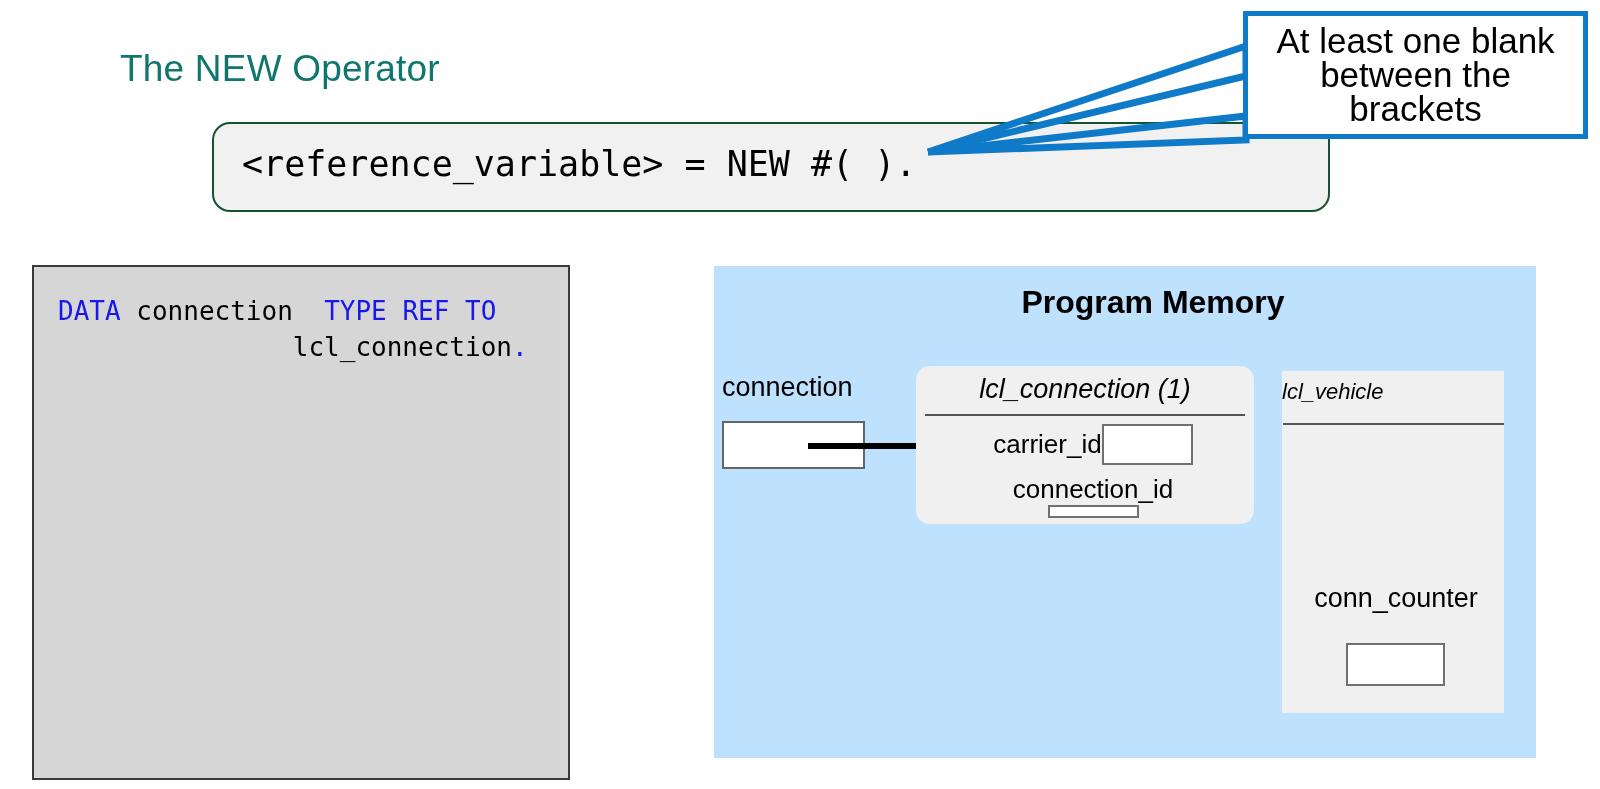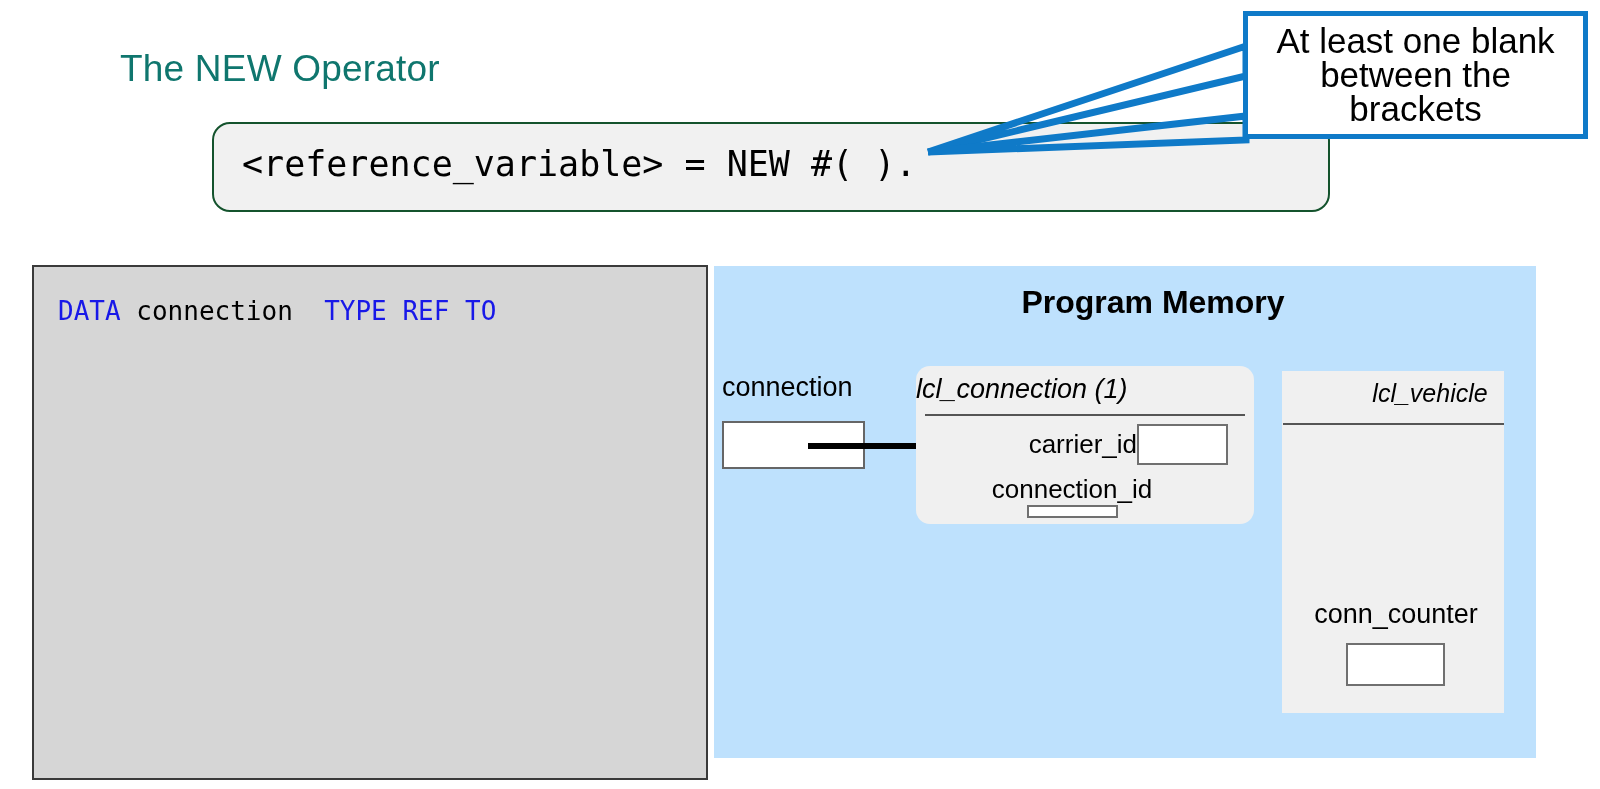--- a/index.html
+++ b/index.html
@@ -79,21 +79,21 @@
     text-align: center;
     color: #000000;
     padding: 0 10px;
   }
 
   
   #code-panel {
     position: absolute;
     left: 32px;
     top: 265px;
-    width: 676px;
+    width: 538px;
     height: 515px;
     background: #D6D6D6;
     border: 2px solid #3A3A3A;
     box-sizing: border-box;
     text-align: center;
   }
   .code-line {
     position: absolute;
     font-family: "DejaVu Sans Mono", monospace;
     font-size: 26px;
@@ -165,40 +165,41 @@
     height: 158px;
     background: #F0F0F0;
     border-radius: 14px;
     box-sizing: border-box;
   }
   #obj-connection-title {
     position: absolute;
     left: 0;
     top: 8px;
     width: 338px;
+    text-align: center;
     font-size: 27px;
     font-style: italic;
     color: #000000;
   }
   #obj-connection-divider {
     position: absolute;
     left: 9px;
     top: 48px;
     width: 320px;
     height: 0;
     border-top: 2px solid #555555;
   }
   .attr-row {
     position: absolute;
-    left: 0;
+    left: 21px;
     width: 312px;
     height: 44px;
     display: flex;
     align-items: center;
-    justify-content: flex-end;
+    justify-content: center;
   }
   #attr-row-0 { top: 56px; }
   #attr-row-1 { top: 108px; flex-direction: column; }
   .attr-label {
     font-size: 26px;
     color: #000000;
     white-space: nowrap;
   }
   .attr-value-box {
     width: 91px;
@@ -216,38 +217,37 @@
     width: 222px;
     height: 342px;
     background: #F0F0F0;
     box-sizing: border-box;
   }
   #class-vehicle-title {
     position: absolute;
     left: 0;
     top: 8px;
     width: 222px;
-    text-align: center;
-    font-size: 25px;
+    text-align: left;
+    font-size: 22px;
     font-style: italic;
     color: #000000;
-    padding-left: 37px;
   }
   #class-vehicle-divider {
     position: absolute;
     left: 1px;
     top: 52px;
     width: 221px;
     height: 0;
     border-top: 2px solid #555555;
   }
   #vehicle-attr-label {
     position: absolute;
     left: 0;
-    top: 228px;
+    top: 212px;
     width: 228px;
     text-align: center;
     font-size: 27px;
     color: #000000;
     white-space: nowrap;
   }
   #vehicle-attr-box {
     position: absolute;
     left: 64px;
     top: 272px;
@@ -271,20 +271,21 @@
   <polyline points="928,152 1246,46 1246,76 928,152" fill="none" stroke="#0F7AC8" stroke-width="7" stroke-linejoin="miter"></polyline>
   <polyline points="928,152 1246,116 1246,140 928,152" fill="none" stroke="#0F7AC8" stroke-width="7" stroke-linejoin="miter"></polyline>
 </svg>
 
 <div id="callout-box">
   <div id="callout-text">At least one blank between the brackets</div>
 </div>
 
 <div id="code-panel">
   <div class="code-line" id="code-line-1"><span class="kw">DATA</span><span> connection  </span><span class="kw">TYPE REF TO</span></div>
+  <div class="code-line" id="code-line-2"><span>               lcl_connection</span><span class="kw">.</span></div>
 </div>
 
 <div id="memory-panel">
 
   <div id="memory-title">Program Memory</div>
 
   <div id="ref-label">connection</div>
   <div id="ref-box"></div>
 
   <svg id="arrow-svg" viewBox="0 0 140 40">

